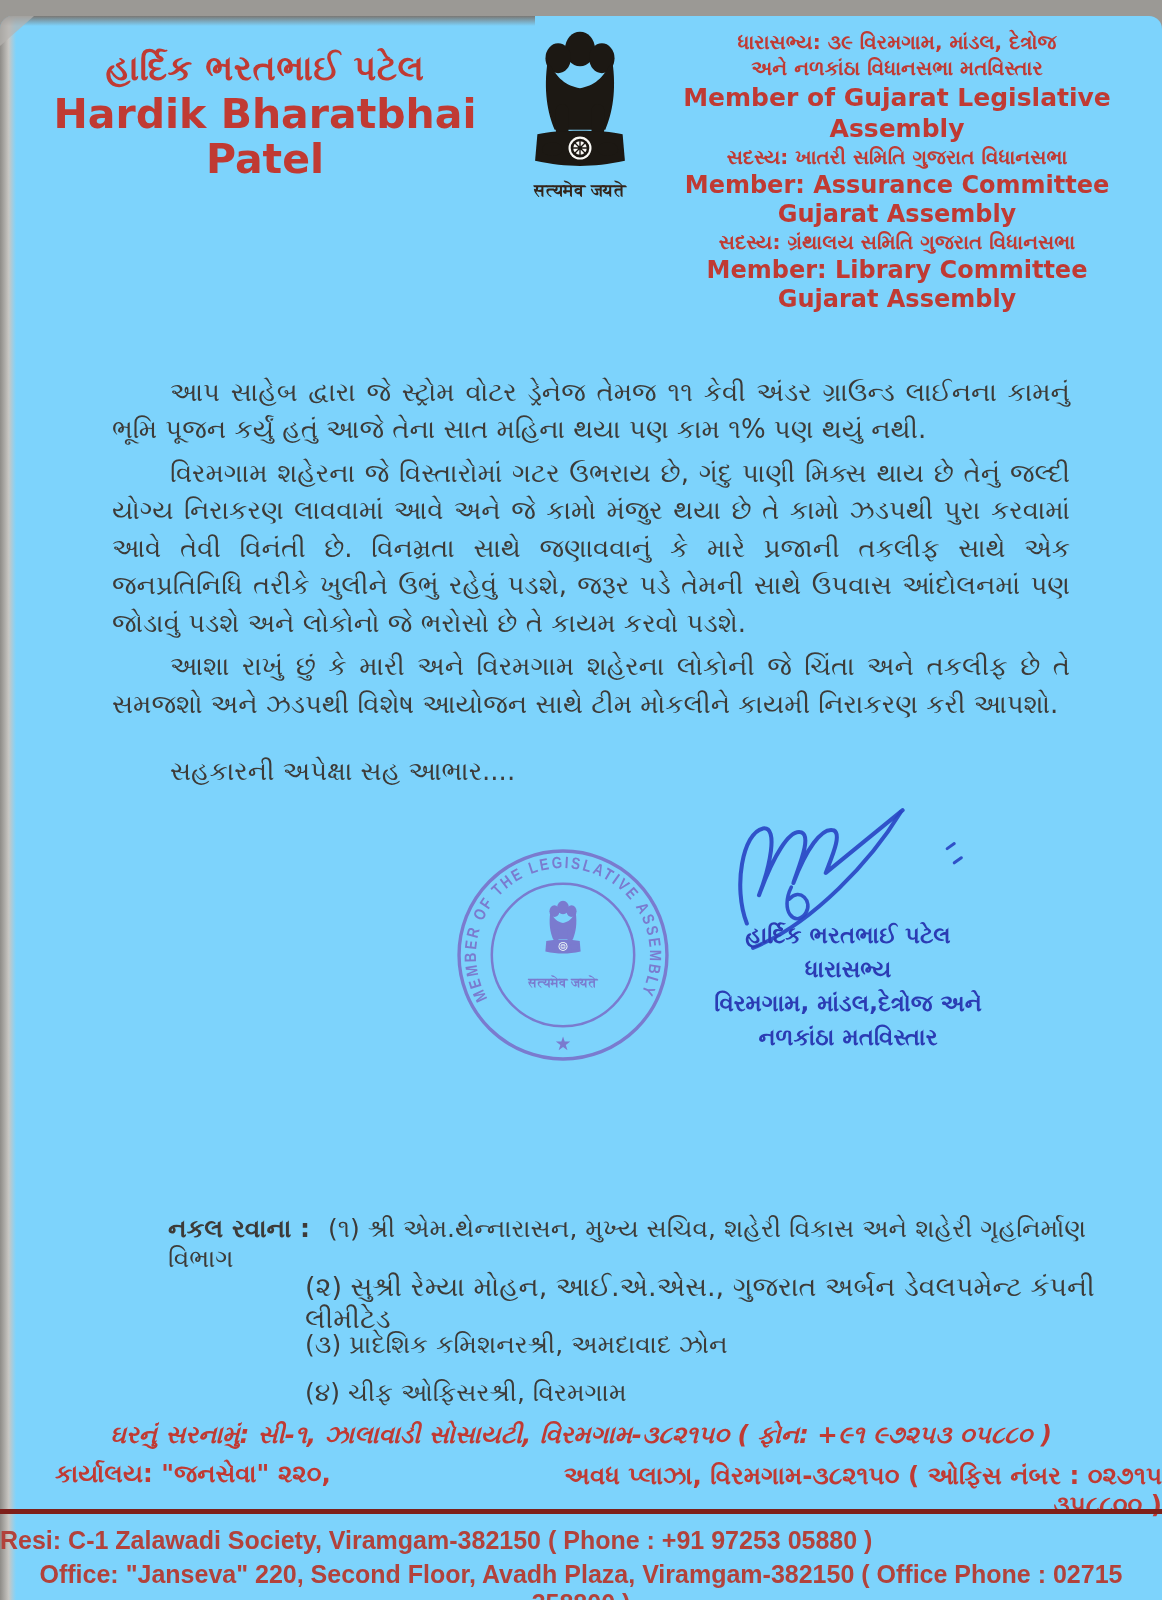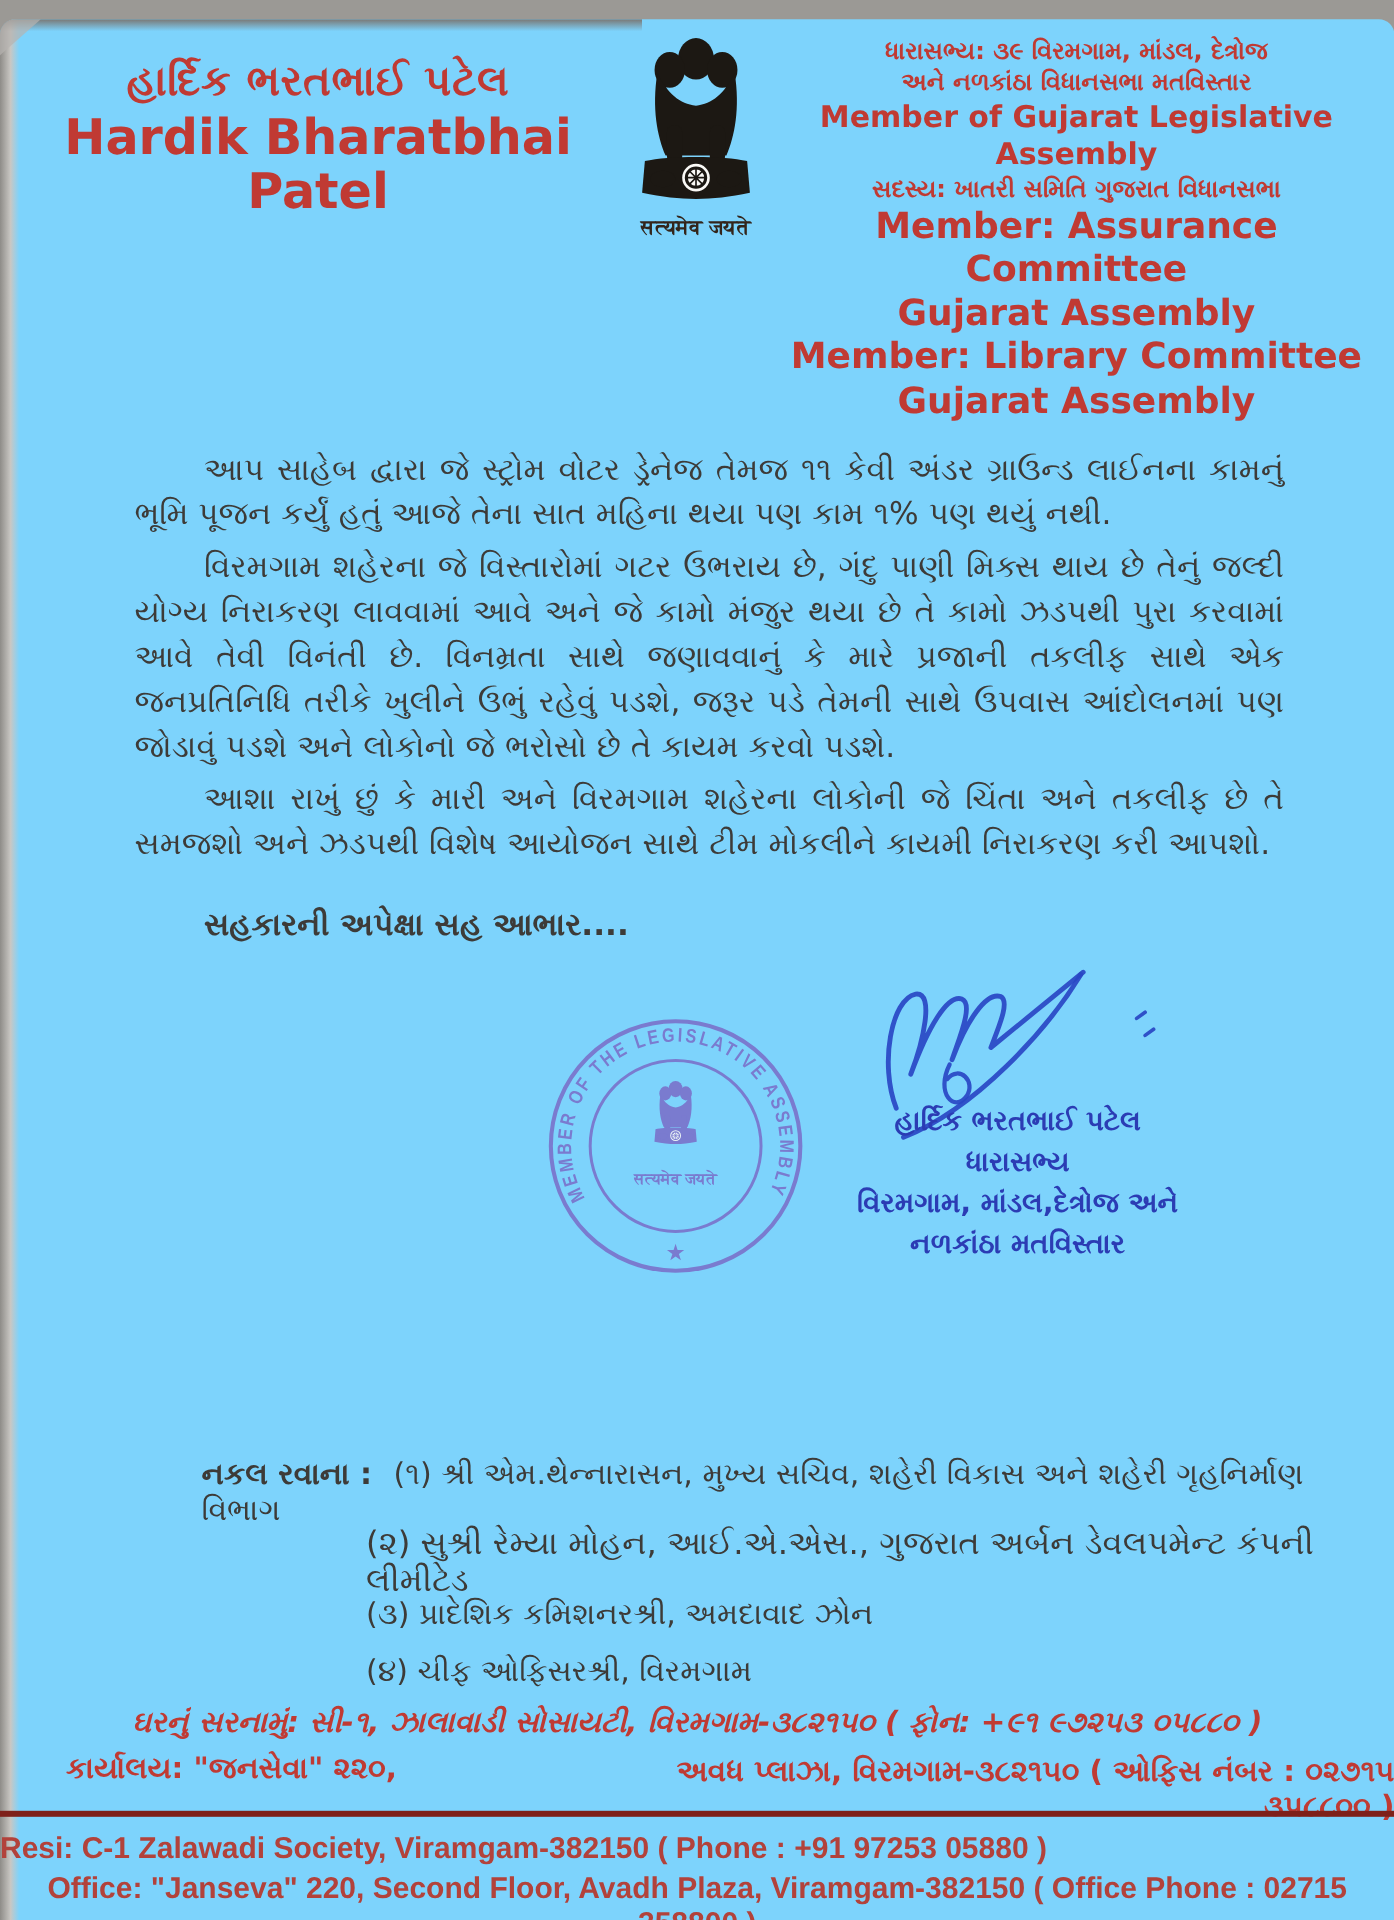--- a/index.html
+++ b/index.html
@@ -25,32 +25,32 @@
   
   .lh-left{position:absolute;left:26px;top:32px;width:478px;text-align:center;}
   .name-gu{font-size:35px;font-weight:bold;color:#c03a33;letter-spacing:.5px;line-height:1.15;}
   .name-en{font-size:41px;font-weight:bold;color:#c03a33;line-height:1.1;margin-top:4px;}
   .lh-emblem{position:absolute;left:503px;top:10px;width:154px;text-align:center;color:#1c1813;}
   .lh-emblem svg{display:block;margin:0 auto;}
   .emblem-caption{font-size:17px;font-weight:bold;color:#33251b;margin-top:2px;
     font-family:"DejaVu Sans", sans-serif;}
   .lh-right{position:absolute;left:642px;top:13px;width:510px;text-align:center;color:#c03a33;font-weight:bold;}
   .lh-right .gu{font-size:20px;line-height:1.32;}
-  .lh-right .en{font-size:30px;line-height:1.22;}
+  .lh-right .en{font-size:24px;line-height:1.22;}
   .lh-right .en-big{font-size:25px;line-height:1.25;}
 
   
   .letter-body{position:absolute;left:112px;top:358px;width:958px;}
   .letter-body p{
     margin:0 0 6px 0;
     font-size:26px;line-height:1.44;
     text-align:justify;text-indent:58px;
     color:#3d3b38;
   }
-  .letter-body p.closing{margin-top:30px;text-align:left;font-weight:bold;}
+  .letter-body p.closing{margin-top:30px;text-align:left;}
 
   
   .stamp{position:absolute;left:450px;top:826px;width:226px;height:226px;opacity:.88;}
   .stamp text{font-family:"Liberation Sans", sans-serif;fill:#7a6fc9;}
   .stamp .ring-text{font-size:14.5px;font-weight:bold;letter-spacing:2.5px;}
   .stamp .caption{font-size:11.5px;font-weight:bold;}
   .stamp .star{font-size:17px;}
 
   
   .sig-svg{position:absolute;left:693px;top:778px;width:306px;height:172px;}
@@ -115,20 +115,21 @@
     <div class="emblem-caption">सत्यमेव जयते</div>
   </div>
 
   <div class="lh-right">
     <div class="gu">ધારાસભ્ય: ૩૯ વિરમગામ, માંડલ, દેત્રોજ</div>
     <div class="gu">અને નળકાંઠા વિધાનસભા મતવિસ્તાર</div>
     <div class="en-big">Member of Gujarat Legislative Assembly</div>
     <div class="gu">સદસ્ય: ખાતરી સમિતિ ગુજરાત વિધાનસભા</div>
     <div class="en">Member: Assurance Committee</div>
     <div class="en">Gujarat Assembly</div>
+    <div class="gu">સદસ્ય: ગ્રંથાલય સમિતિ ગુજરાત વિધાનસભા</div>
     <div class="en">Member: Library Committee</div>
     <div class="en">Gujarat Assembly</div>
   </div>
 
   <div class="letter-body">
     <p>આપ સાહેબ દ્વારા જે સ્ટ્રોમ વોટર ડ્રેનેજ તેમજ ૧૧ કેવી અંડર ગ્રાઉન્ડ લાઈનના કામનું ભૂમિ પૂજન કર્યું હતું આજે તેના સાત મહિના થયા પણ કામ ૧% પણ થયું નથી.</p>
     <p>વિરમગામ શહેરના જે વિસ્તારોમાં ગટર ઉભરાય છે, ગંદુ પાણી મિક્સ થાય છે તેનું જલ્દી યોગ્ય નિરાકરણ લાવવામાં આવે અને જે કામો મંજુર થયા છે તે કામો ઝડપથી પુરા કરવામાં આવે તેવી વિનંતી છે. વિનમ્રતા સાથે જણાવવાનું કે મારે પ્રજાની તકલીફ સાથે એક જનપ્રતિનિધિ તરીકે ખુલીને ઉભું રહેવું પડશે, જરૂર પડે તેમની સાથે ઉપવાસ આંદોલનમાં પણ જોડાવું પડશે અને લોકોનો જે ભરોસો છે તે કાયમ કરવો પડશે.</p>
     <p>આશા રાખું છું કે મારી અને વિરમગામ શહેરના લોકોની જે ચિંતા અને તકલીફ છે તે સમજશો અને ઝડપથી વિશેષ આયોજન સાથે ટીમ મોકલીને કાયમી નિરાકરણ કરી આપશો.</p>
     <p class="closing">સહકારની અપેક્ષા સહ આભાર....</p>
   </div>

